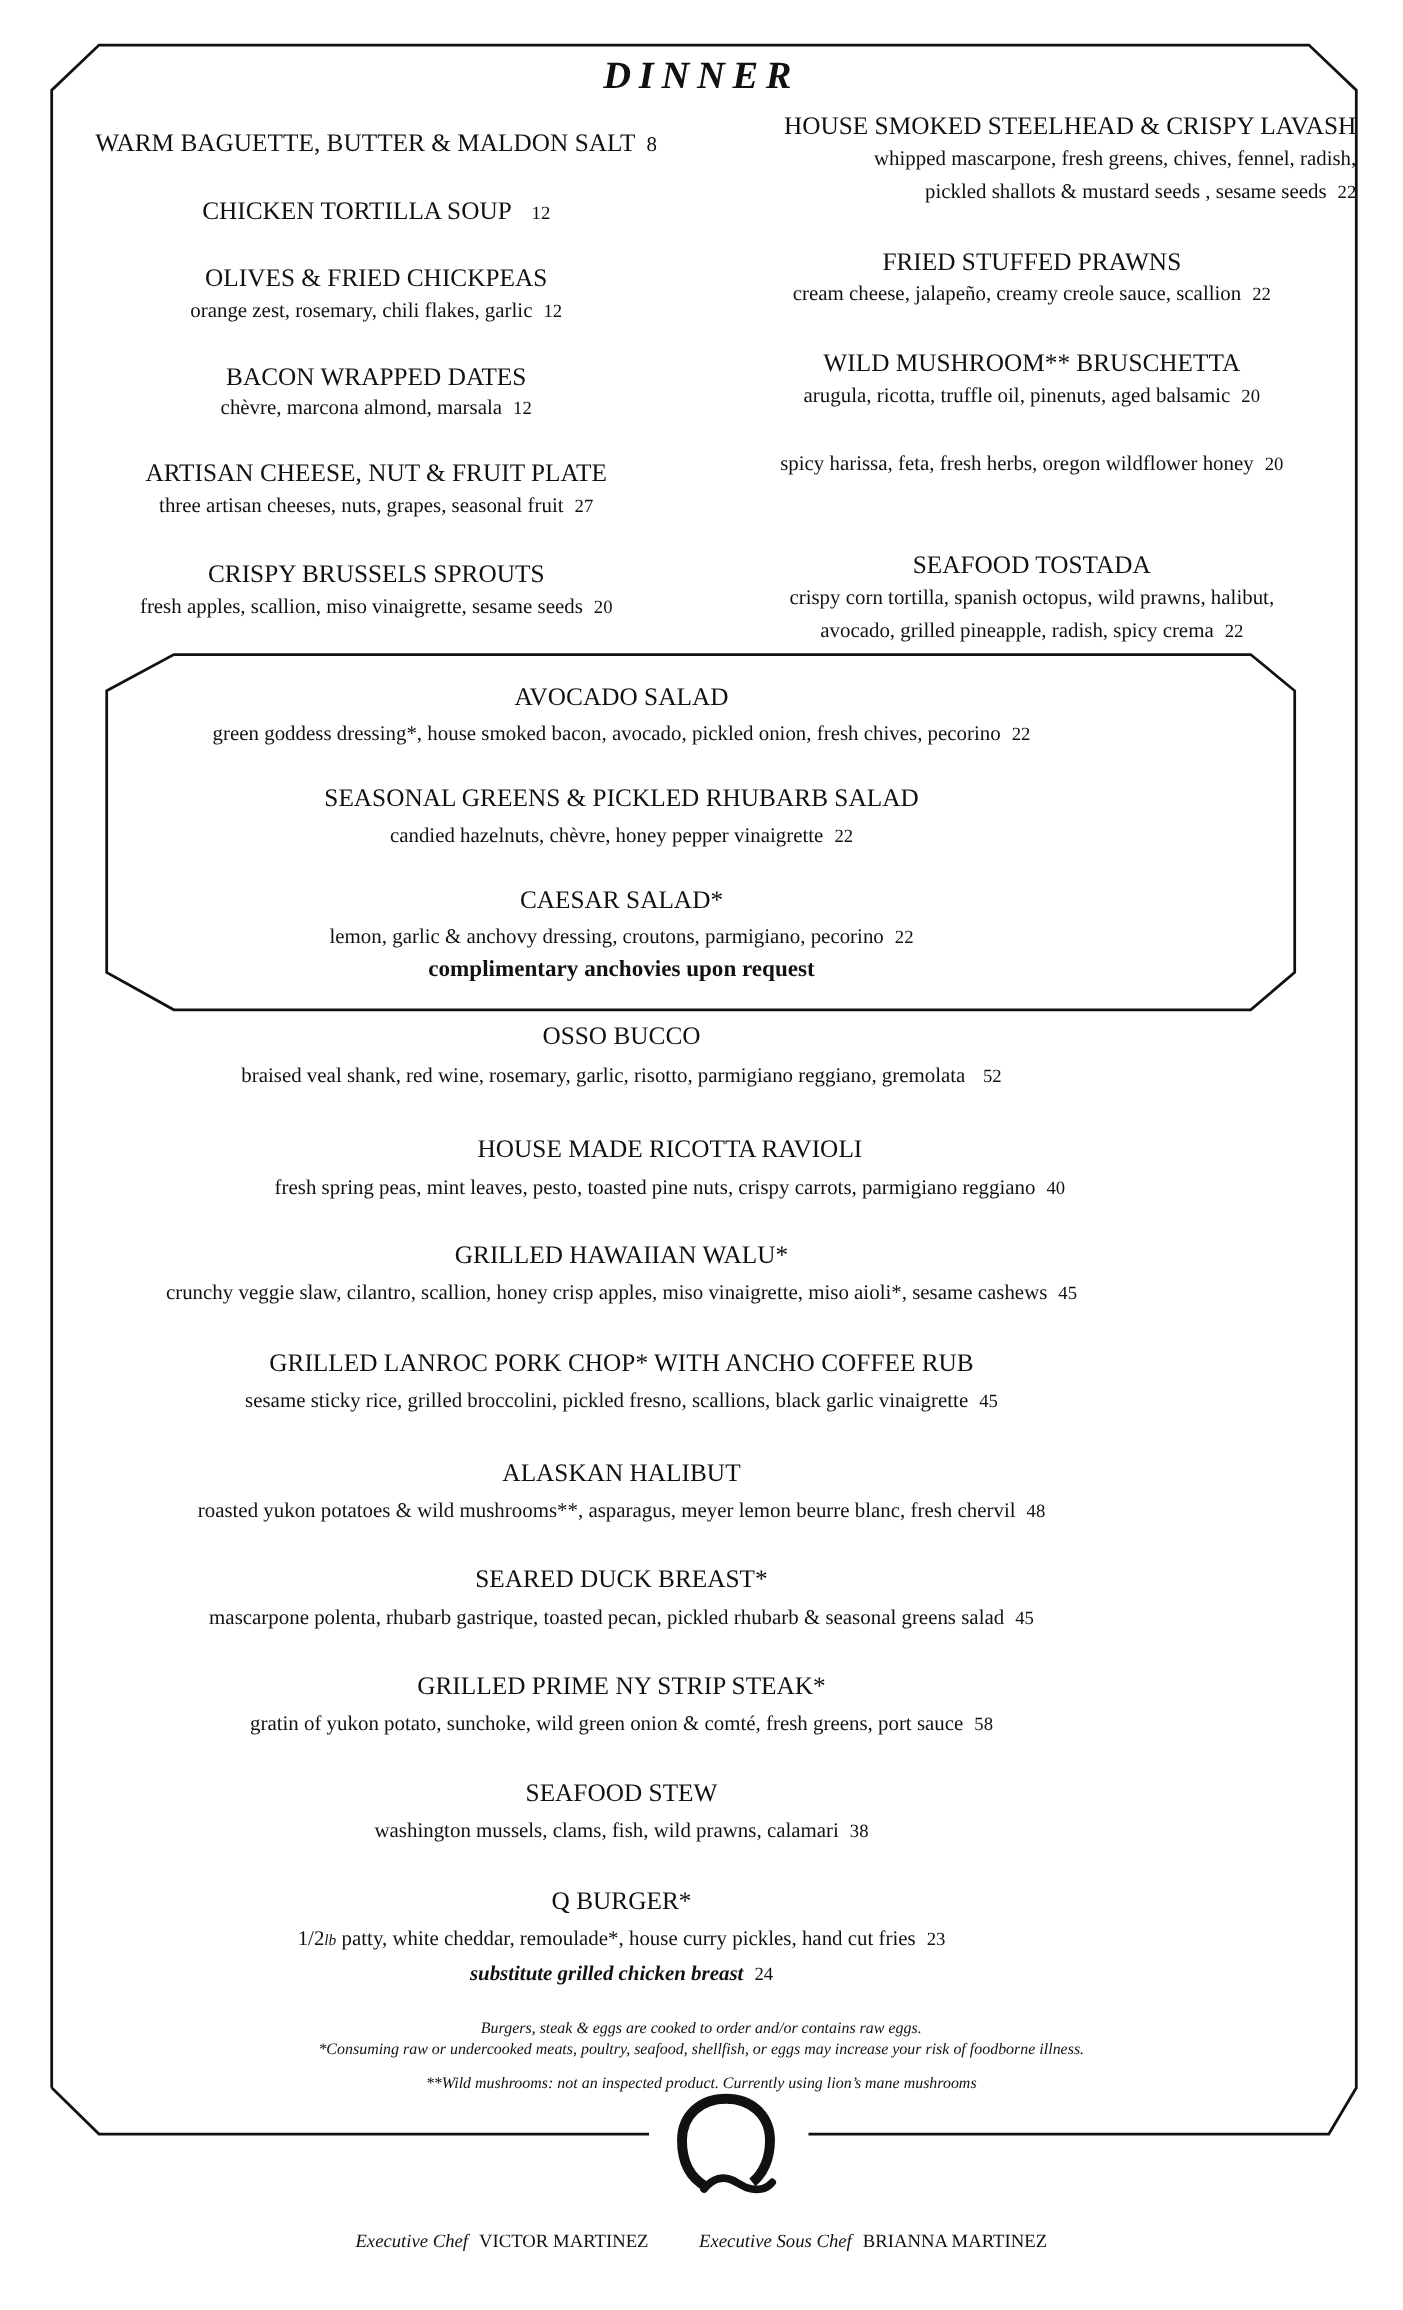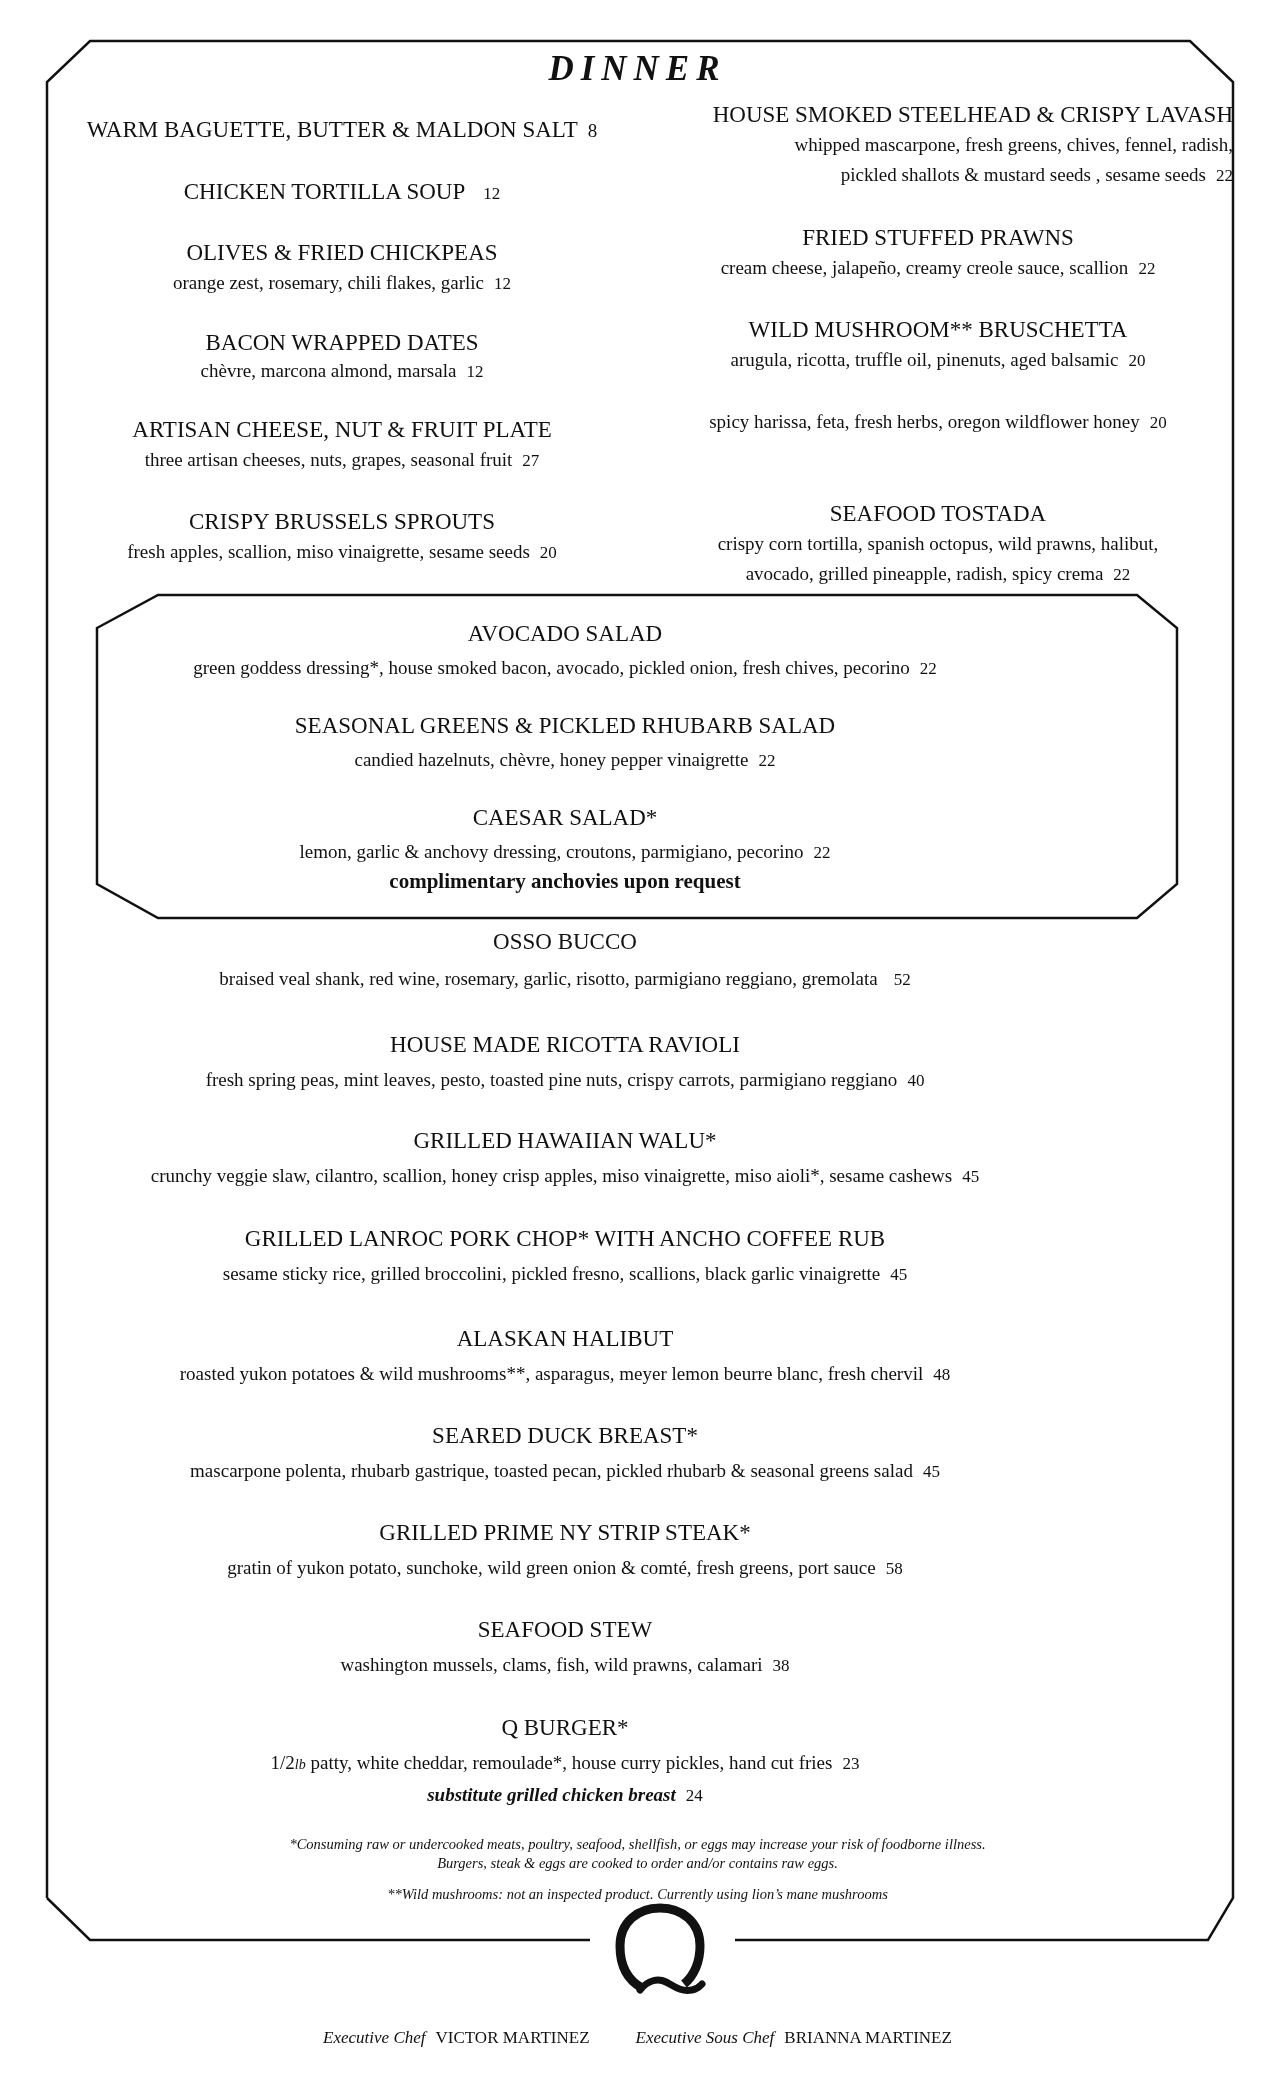--- a/index.html
+++ b/index.html
@@ -91,21 +91,21 @@
 <div class="item full" style="top:803px;">
   <div class="name">CAESAR SALAD*</div>
   <div class="desc" style="margin-top:4px"><span>lemon, garlic &amp; anchovy dressing, croutons, parmigiano, pecorino</span><span class="price">22</span></div>
   <div class="note-bold">complimentary anchovies upon request</div>
 </div>
 
 <div class="item full" style="top:927px;">
   <div class="name">OSSO BUCCO</div>
   <div class="desc" style="margin-top:7px"><span>braised veal shank, red wine, rosemary, garlic, risotto, parmigiano reggiano, gremolata</span><span class="price" style="margin-left:16px">52</span></div>
 </div>
-<div class="item full" style="top:1030px;">
+<div class="item full" style="top:1030px;padding-left:44px;">
   <div class="name">HOUSE MADE RICOTTA RAVIOLI</div>
   <div class="desc" style="margin-top:5px"><span>fresh spring peas, mint leaves, pesto, toasted pine nuts, crispy carrots, parmigiano reggiano</span><span class="price">40</span></div>
 </div>
 <div class="item full" style="top:1126px;">
   <div class="name">GRILLED HAWAIIAN WALU*</div>
   <div class="desc" style="margin-top:5px"><span>crunchy veggie slaw, cilantro, scallion, honey crisp apples, miso vinaigrette, miso aioli*, sesame cashews</span><span class="price">45</span></div>
 </div>
 <div class="item full" style="top:1224px;">
   <div class="name">GRILLED LANROC PORK CHOP*  WITH ANCHO COFFEE RUB</div>
   <div class="desc" style="margin-top:5px"><span>sesame sticky rice, grilled broccolini, pickled fresno, scallions, black garlic vinaigrette</span><span class="price">45</span></div>
@@ -129,22 +129,22 @@
 
 <div class="item full" style="top:1713px;">
   <div class="name">Q BURGER*</div>
   <div class="desc" style="margin-top:5px">
     <span>1/2</span><span class="lb">lb</span><span> patty, white cheddar, remoulade*, house curry pickles, hand cut fries</span><span class="price">23</span>
   </div>
   <div class="desc"><span class="note-italic-bold">substitute grilled chicken breast</span><span class="price">24</span></div>
 </div>
 
 <div class="disclaimer" style="top:1835px;">
+  <div>Burgers, steak &amp; eggs are cooked to order and/or contains raw eggs.</div>
   <div>*Consuming  raw or undercooked meats, poultry, seafood, shellfish, or eggs may increase your risk of foodborne illness.</div>
-  <div>Burgers, steak &amp; eggs are cooked to order and/or contains raw eggs.</div>
 </div>
 <div class="disclaimer" style="top:1885px;">**Wild mushrooms: not an inspected product.  Currently using lion’s mane mushrooms</div>
 
 <svg class="q-logo" viewBox="0 0 96 100">
   <path d="M30,88 C12,78 8,60 8,46 C8,22 26,8 48,8 C70,8 88,22 88,46 C88,62 82,76 72,84" fill="none" stroke="#111" stroke-width="9" stroke-linecap="butt"></path>
   <path d="M28,90 C36,80 46,78 54,82 C62,86 68,92 80,90 C86,89 88,86 90,84" fill="none" stroke="#111" stroke-width="7" stroke-linecap="round"></path>
 </svg>
 
 <div class="chefs">
   <span class="role">Executive Chef</span><span>VICTOR MARTINEZ</span><span class="gap"></span><span class="role">Executive Sous Chef</span><span>BRIANNA MARTINEZ</span>

